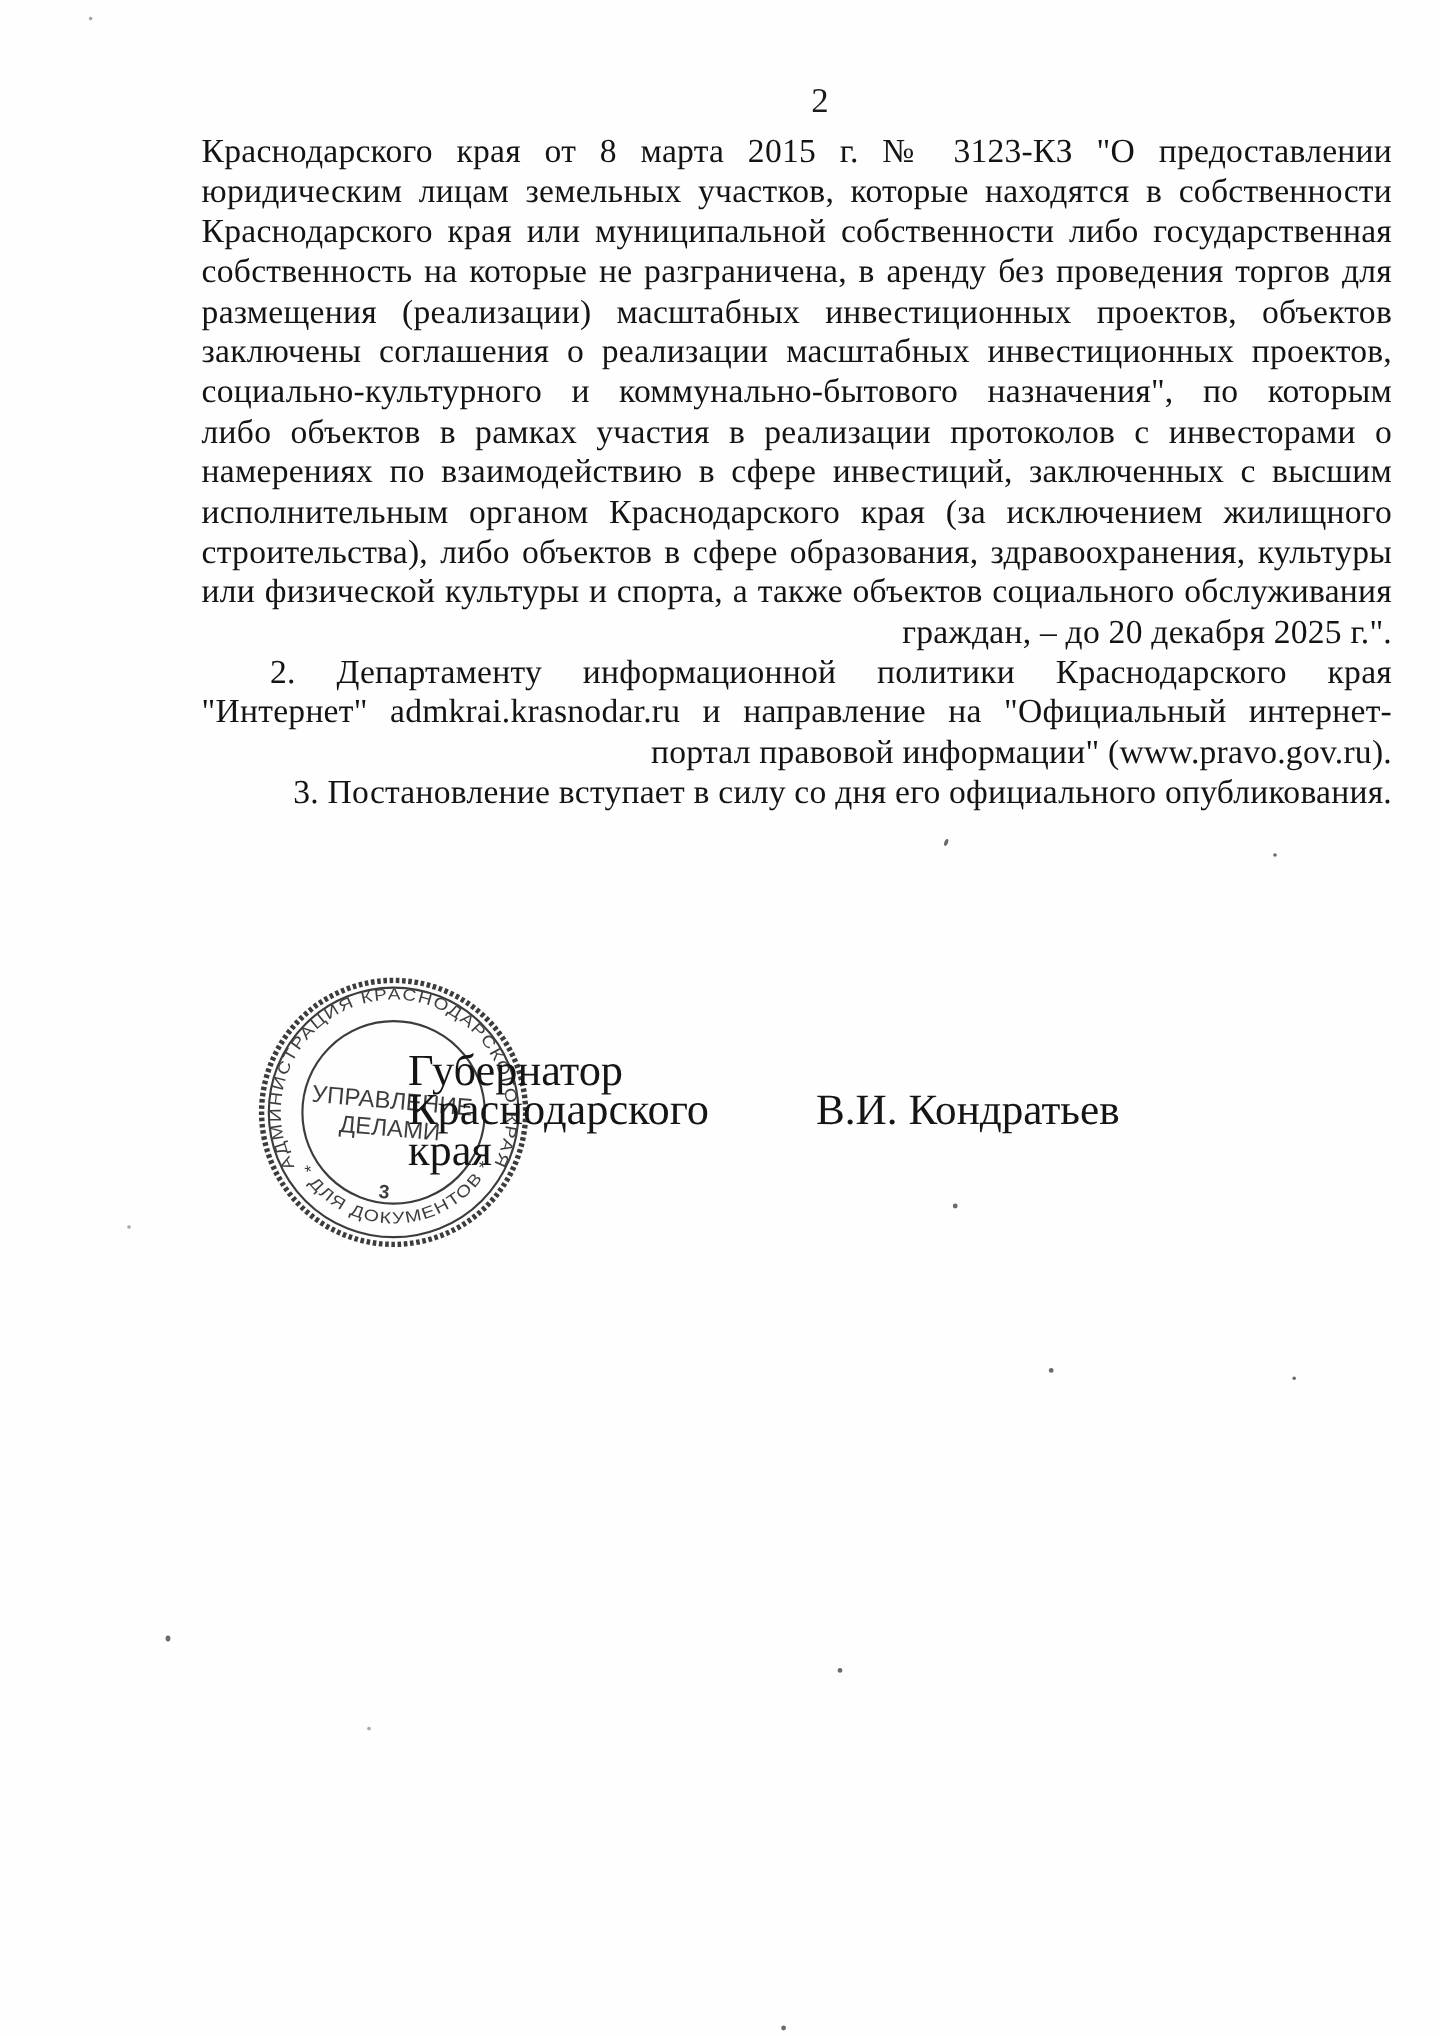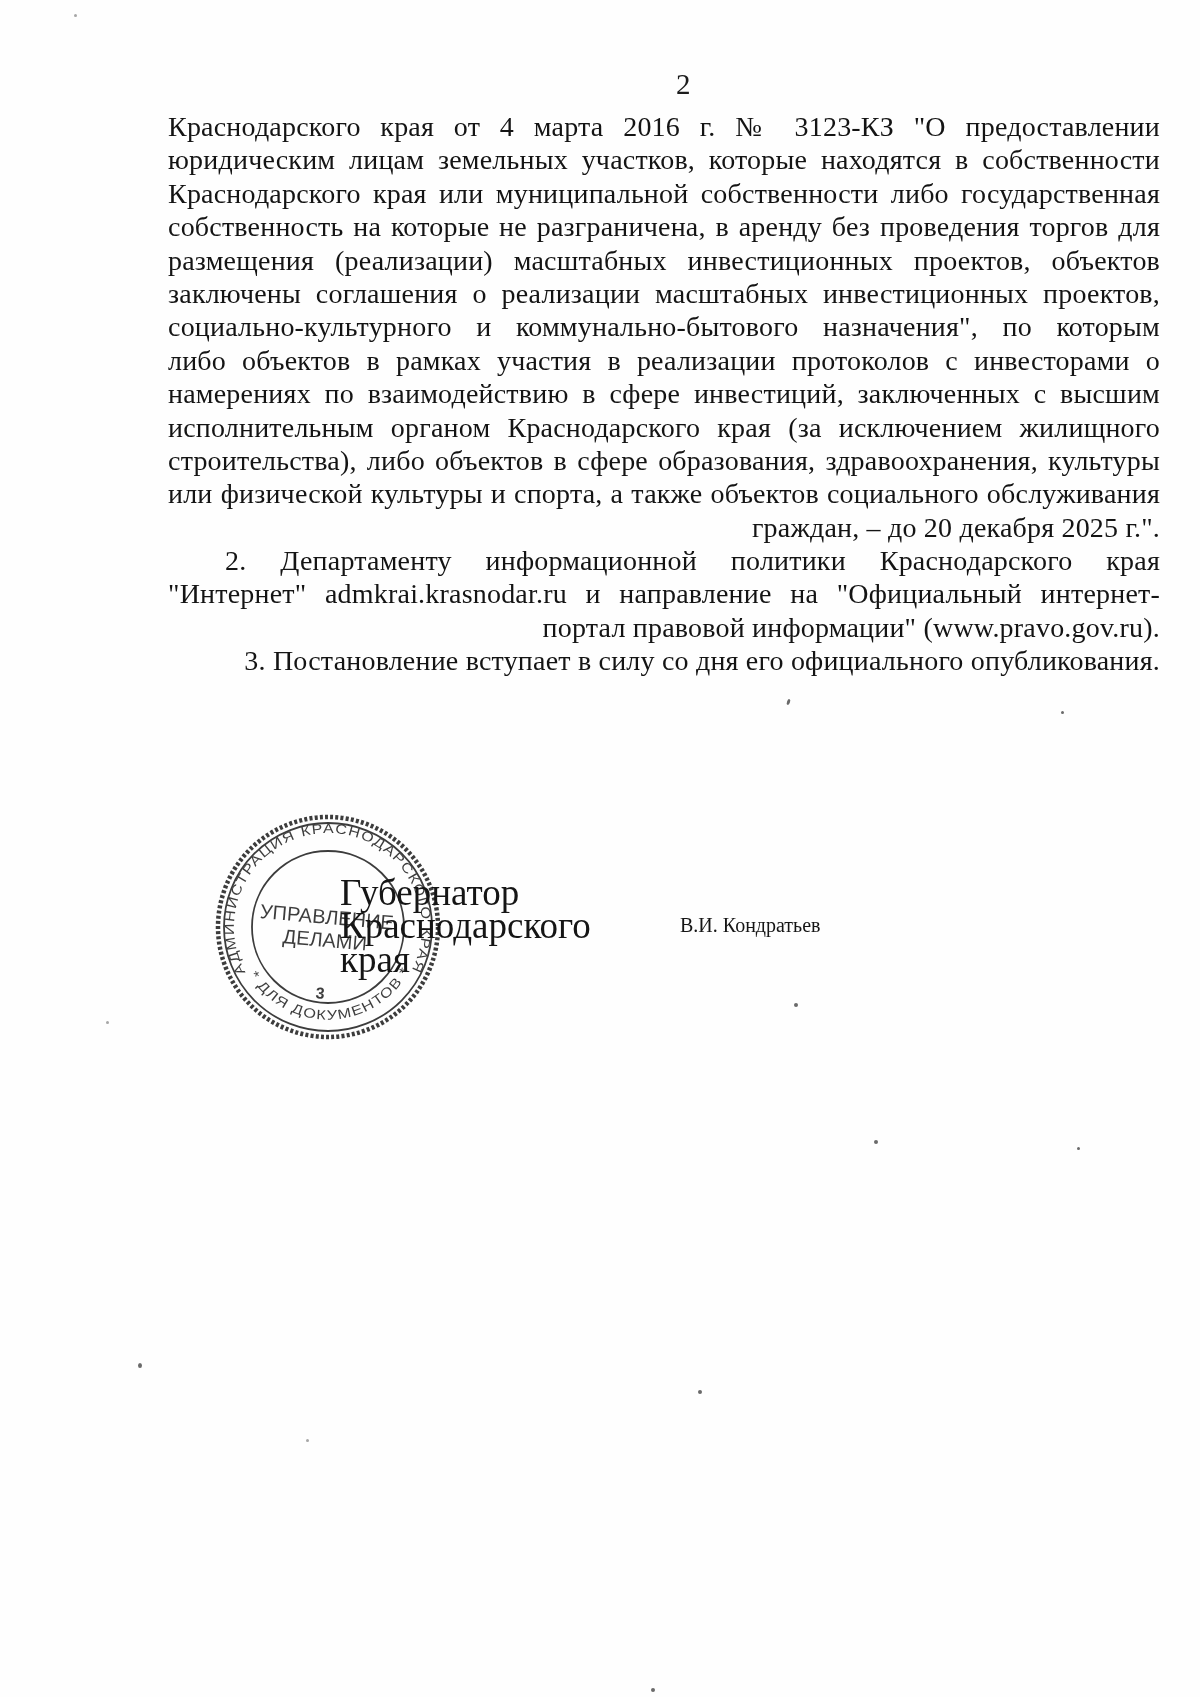--- a/index.html
+++ b/index.html
@@ -45,21 +45,21 @@
     width:272px;
     text-align:left;
     font-size:37px;
     line-height:33.4px;
     color:#151515;
     z-index:3;
   }
   .sig-name{
     position:absolute;
     left:680px;top:909px;
-    font-size:20px;
+    font-size:36px;
     line-height:33.4px;
     color:#151515;
     z-index:3;
   }
   .stamp{
     position:absolute;
     left:213px;top:812px;
     width:230px;height:230px;
     z-index:2;
     opacity:0.85;
@@ -75,21 +75,21 @@
   }
 </style>
 </head>
 <body>
 
 <div class="page">
 
   <div class="page-number">2</div>
 
   <div class="doc-body" id="doc-body">
-      <div class="tline j">Краснодарского края от 4 марта 2016 г. № 3123-КЗ "О предоставлении</div>
+      <div class="tline j">Краснодарского края от 8 марта 2015 г. № 3123-КЗ "О предоставлении</div>
       <div class="tline j">юридическим лицам земельных участков, которые находятся в собственности</div>
       <div class="tline j">Краснодарского края или муниципальной собственности либо государственная</div>
       <div class="tline j">собственность на которые не разграничена, в аренду без проведения торгов для</div>
       <div class="tline j">размещения (реализации) масштабных инвестиционных проектов, объектов</div>
       <div class="tline j">заключены соглашения о реализации масштабных инвестиционных проектов,</div>
       <div class="tline j">социально-культурного и коммунально-бытового назначения", по которым</div>
       <div class="tline j">либо объектов в рамках участия в реализации протоколов с инвесторами о</div>
       <div class="tline j">намерениях по взаимодействию в сфере инвестиций, заключенных с высшим</div>
       <div class="tline j">исполнительным органом Краснодарского края (за исключением жилищного</div>
       <div class="tline j">строительства), либо объектов в сфере образования, здравоохранения, культуры</div>

